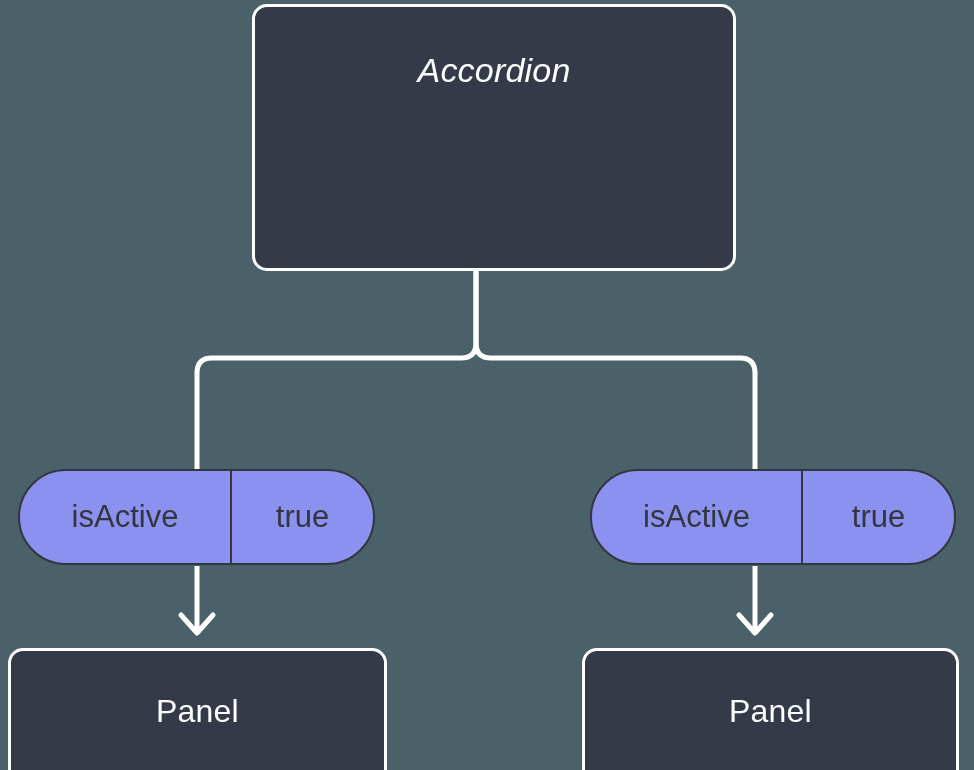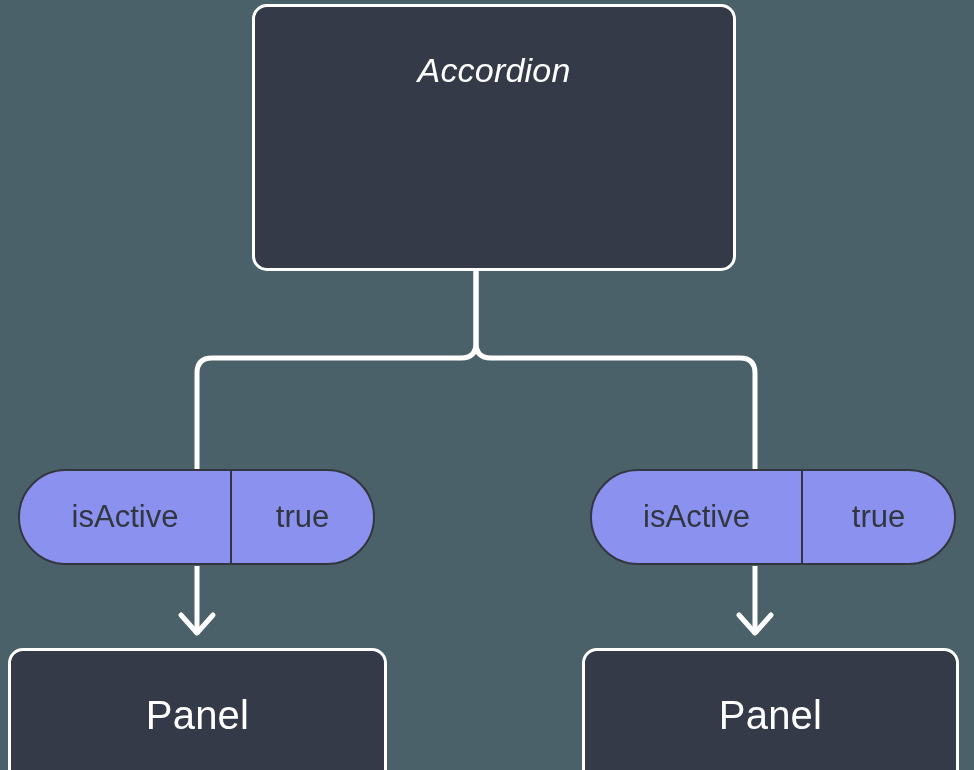--- a/index.html
+++ b/index.html
@@ -143,21 +143,21 @@
     z-index: 2;
     top: 648px;
     height: 140px;
     background: #353a49;
     border: 3px solid #ffffff;
     border-radius: 15px;
     box-sizing: border-box;
   }
   .panel-box .node-title {
     top: 42px;
-    font-size: 40px;
+    font-size: 32px;
   }
   #panel-left  { left: 8px;   width: 379px; }
   #panel-right { left: 582px; width: 377px; }
 </style>
 </head>
 <body>
 
 <div id="stage">
 
   <svg id="edges" viewBox="0 0 974 770" width="974" height="770" xmlns="http://www.w3.org/2000/svg">

